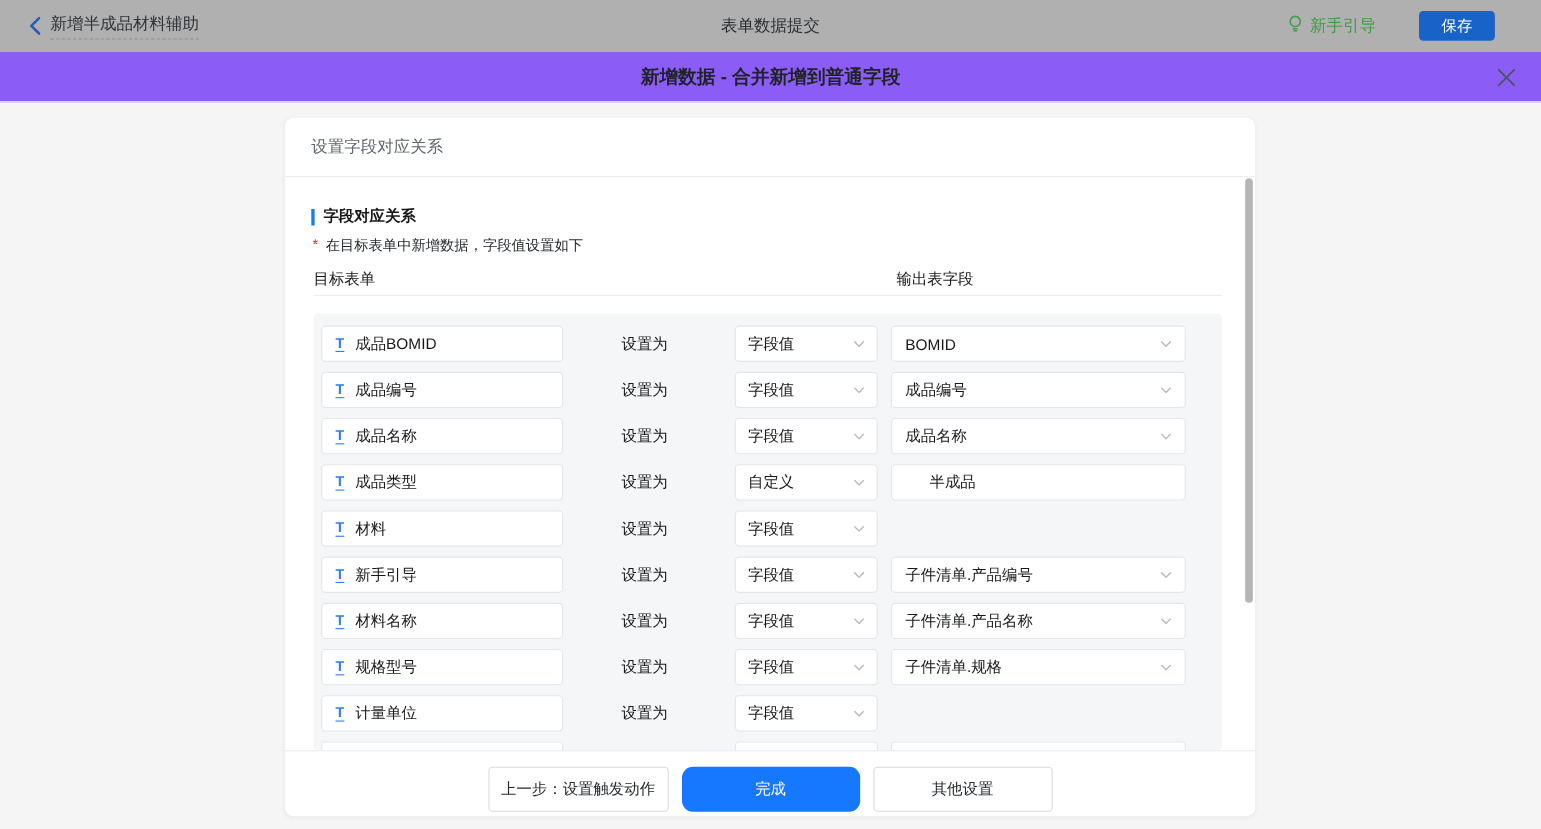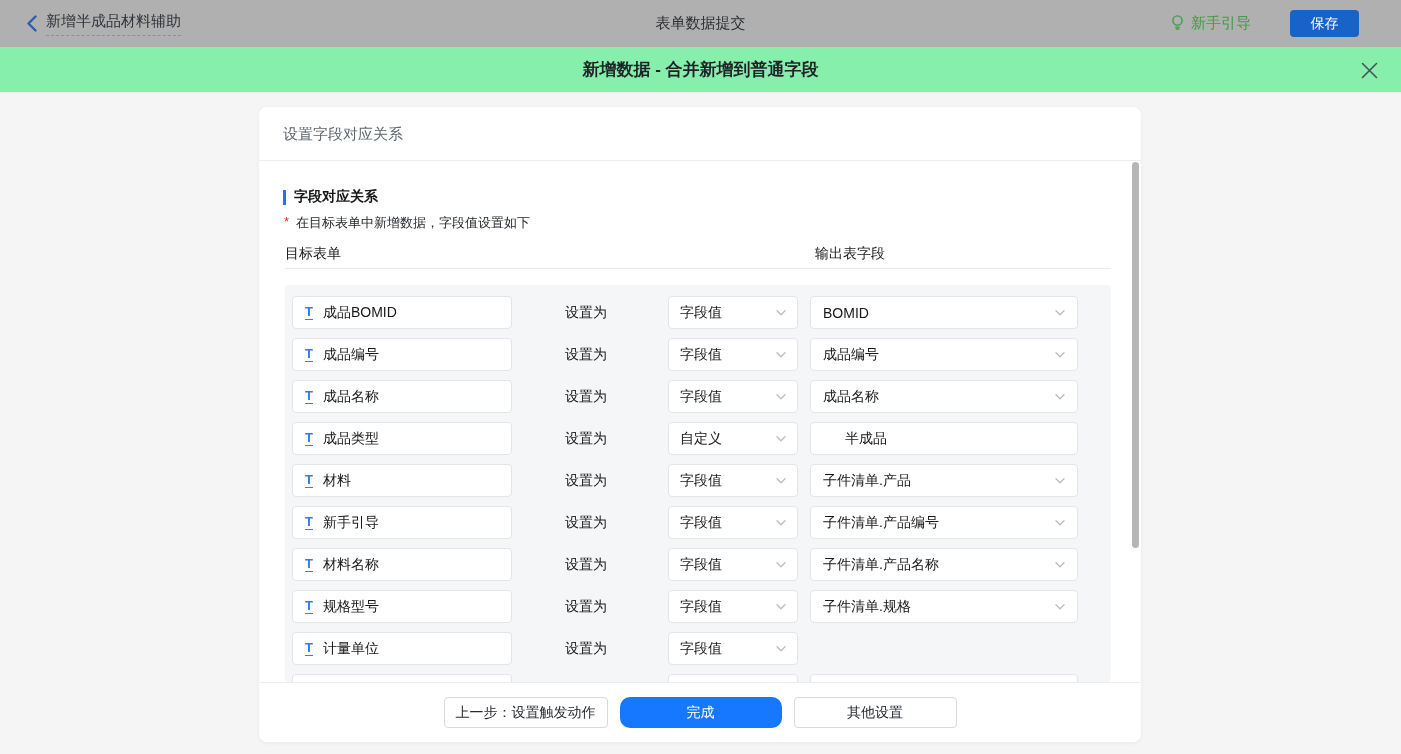--- a/index.html
+++ b/index.html
@@ -34,21 +34,21 @@
   }
   .save-btn {
     position:absolute; right:42px; top:10px; width:69px; height:27px;
     background:var(--save-blue,#1763c8); color:#fff; border:none; border-radius:4px;
     font-size:14px; cursor:pointer; font-family:inherit;
   }
 
   
   .modal-titlebar {
     position:absolute; top:47px; left:0; width:100%; height:46px;
-    background:#86efac; border-bottom:1px solid #ececec;
+    background:#8b5cf6; border-bottom:1px solid #ececec;
     display:flex; align-items:center; justify-content:center;
   }
   .modal-title { font-size:17px; font-weight:bold; color:#1f2329; }
   .close-btn {
     position:absolute; right:22px; top:13px; width:20px; height:20px;
     display:flex; align-items:center; justify-content:center; cursor:pointer;
   }
 
   
   .card {
@@ -111,21 +111,21 @@
 
   .footer-divider {
     position:absolute; left:0; top:575px; width:100%; height:0;
     border-top:1px solid #ececee;
   }
   .footer {
     position:absolute; left:0; top:590px; width:100%;
     display:flex; justify-content:center; gap:12px;
   }
   .btn {
-    height:31px; border-radius:4px; font-size:14px; cursor:pointer;
+    height:41px; border-radius:4px; font-size:14px; cursor:pointer;
     font-family:inherit; display:flex; align-items:center; justify-content:center;
   }
   .btn-outline { background:#fff; border:1px solid #d8dadf; color:#26292e; }
   .btn-primary { background:var(--accent-blue,#1677ff); border:none; color:#fff; }
   .btn-prev { width:164px; }
   .btn-finish { width:162px;border-radius:10px; }
   .btn-other { width:163px; }
 
   .scroll-thumb {
     position:absolute; left:873px; top:55px; width:7px; height:386px;
@@ -278,28 +278,20 @@
         </div>
         <span class="action-label">设置为</span>
         <div class="box mode-select">
           <span class="box-label">字段值</span>
           <span class="chevron">
             <svg width="10" height="6" viewBox="0 0 10 6">
               <path d="M1 0.8 L5 4.8 L9 0.8" stroke="#b9bdc5" stroke-width="1.3" fill="none" stroke-linecap="round"></path>
             </svg>
           </span>
         </div>
-        <div class="box output-box is-select">
-          <span class="box-label">子件清单.产品</span>
-          <span class="chevron">
-            <svg width="10" height="6" viewBox="0 0 10 6">
-              <path d="M1 0.8 L5 4.8 L9 0.8" stroke="#b9bdc5" stroke-width="1.3" fill="none" stroke-linecap="round"></path>
-            </svg>
-          </span>
-        </div>
       </div>
       <div class="row" style="top: 221px;">
         <div class="box field-box">
           <span class="t-icon">T</span>
           <span class="box-label">新手引导</span>
         </div>
         <span class="action-label">设置为</span>
         <div class="box mode-select">
           <span class="box-label">字段值</span>
           <span class="chevron">

